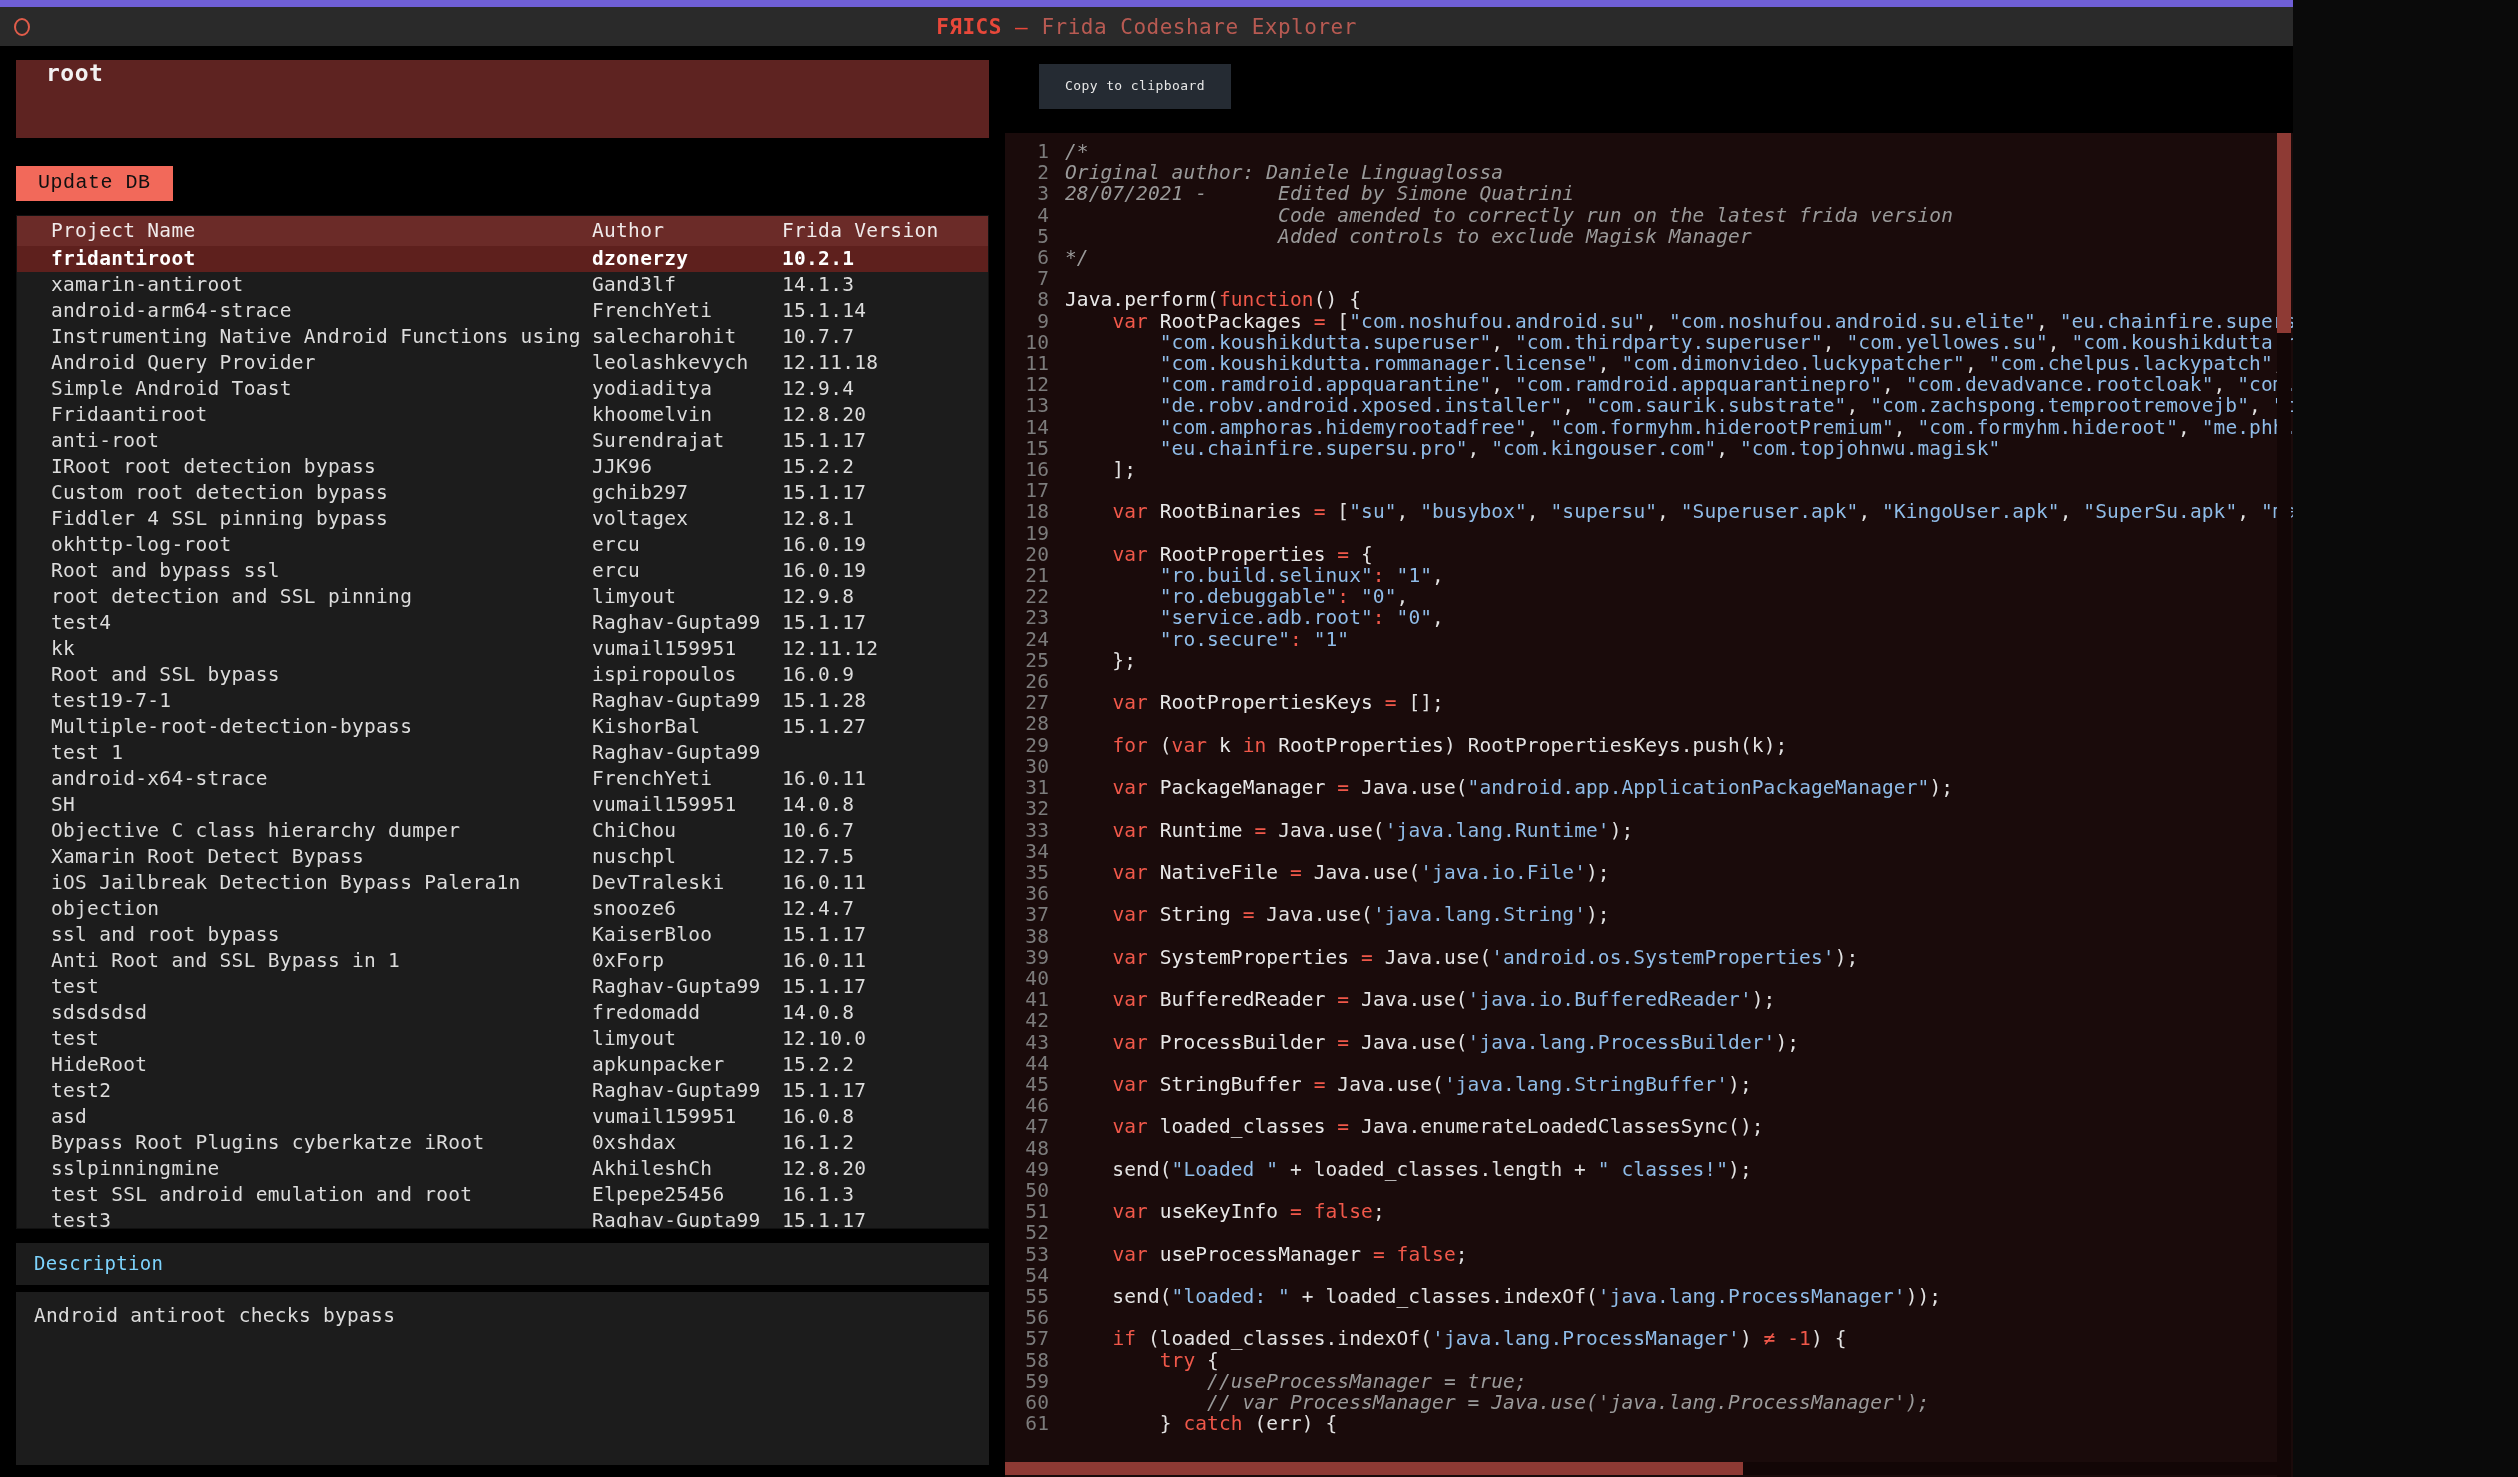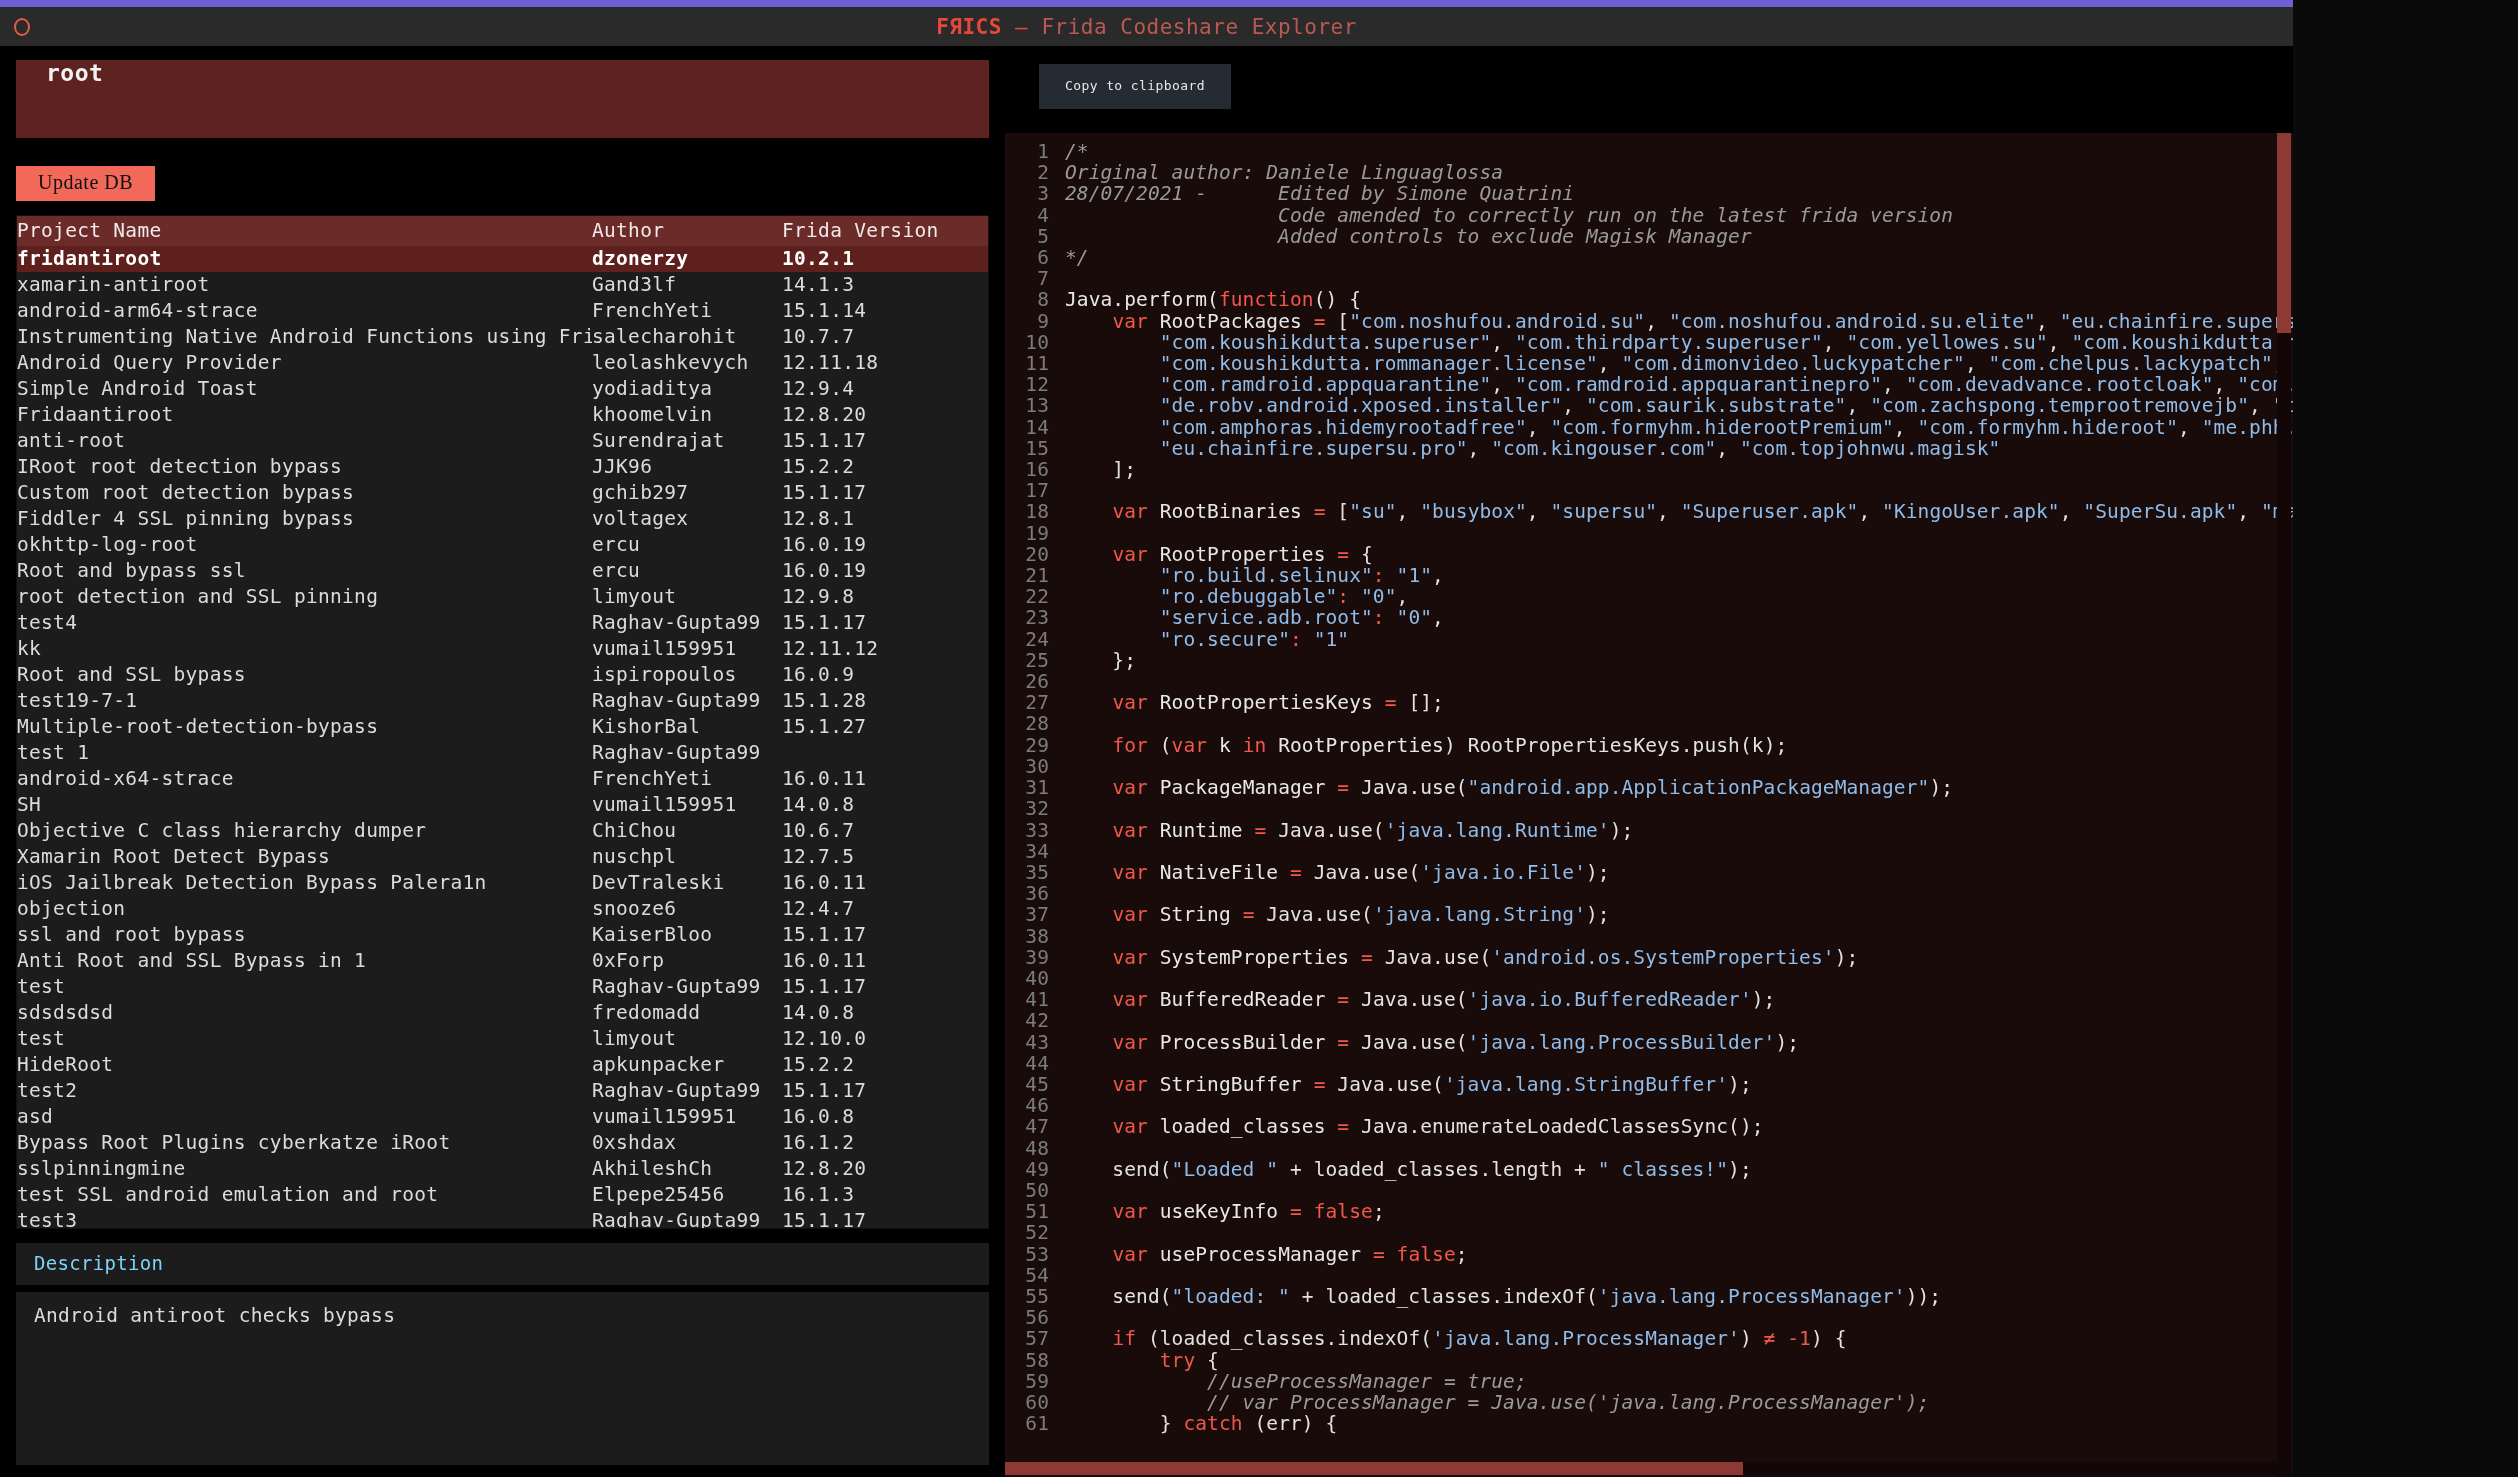--- a/index.html
+++ b/index.html
@@ -79,21 +79,21 @@
   .btn-row {
     margin: 28px 0 0 16px;
     display: flex;
   }
   .update-btn {
     background: #f2695a;
     color: #101010;
     font-size: 20px;
     padding: 5px 22px 7px 22px;
     border: none;
-    font-family: Liberation Serif, serif;
+    font-family: Liberation Mono, monospace;
     letter-spacing: 0.5px;
     cursor: pointer;
   }
   .table-wrap {
     margin: 14px 16px 0 16px;
     background: #1c1c1c;
     flex: 0 0 1014px;
     overflow: hidden;
     position: relative;
     border: 1px solid #101010;
@@ -112,21 +112,21 @@
     padding: 3px 0 4px 0;
     letter-spacing: 0.3px;
   }
   table.proj td {
     color: #dcdcdc;
     padding: 1px 0 2px 0;
     white-space: nowrap;
     overflow: hidden;
     letter-spacing: 0.3px;
   }
-  table.proj th.c0, table.proj td.c0 { width: 575px; }
+  table.proj th.c0, table.proj td.c0 { width: 575px; padding-left: 34px; }
   table.proj th.c1, table.proj td.c1 { width: 190px; }
   table.proj th.c2, table.proj td.c2 { width: auto; }
   tr.sel td { background: #5e201d; color: #ffffff; font-weight: bold; }
   
   .desc-label {
     margin: 14px 16px 0 16px;
     background: #1c1c1c;
     color: #7dd3fc;
     font-size: 19px;
     padding: 9px 0 11px 18px;

